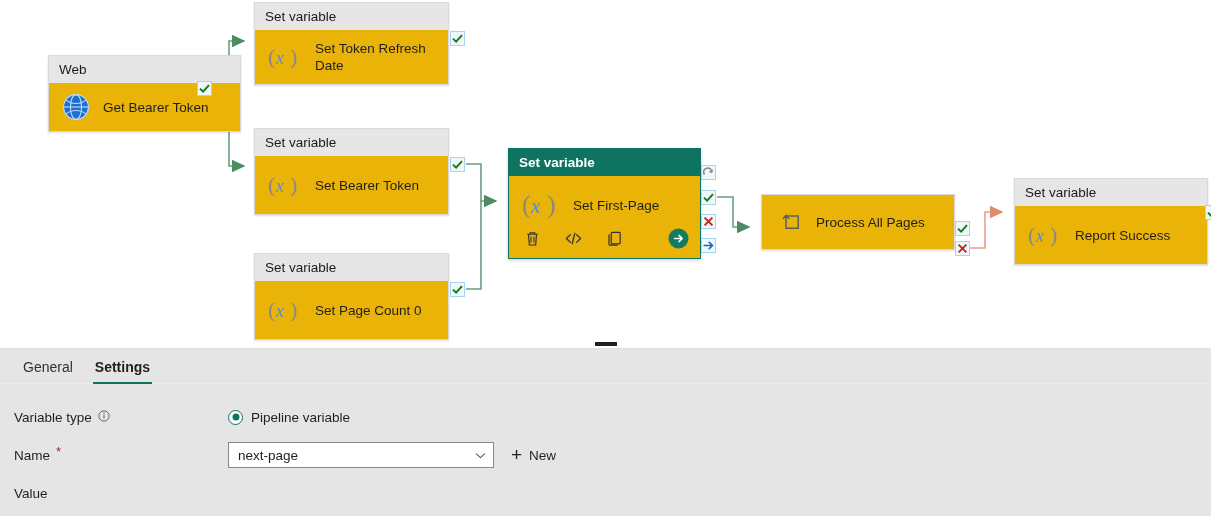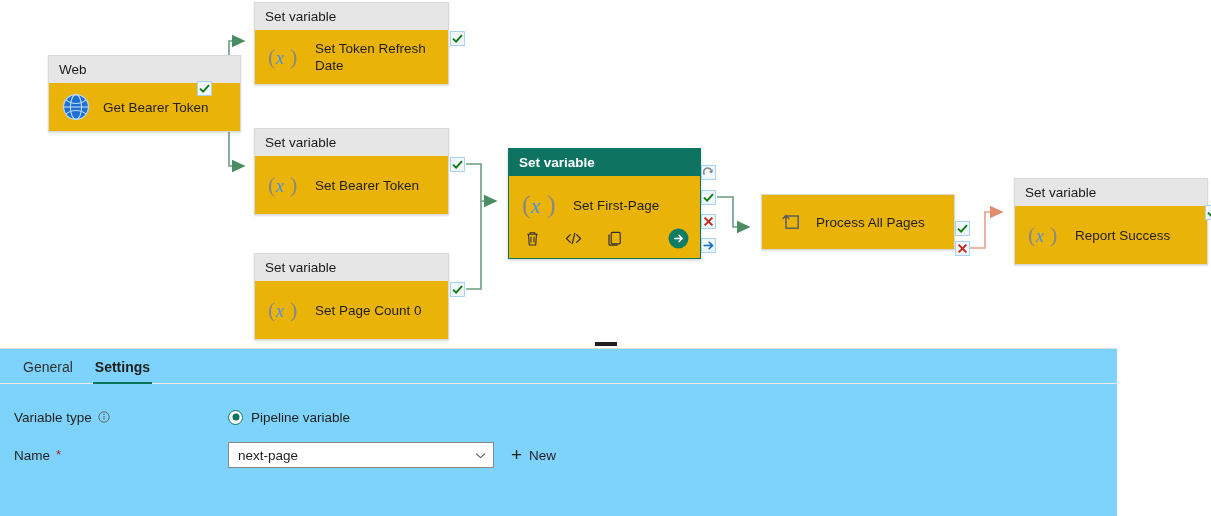--- a/index.html
+++ b/index.html
@@ -78,22 +78,22 @@
     width: 15px; height: 15px;
     background: #eff6fc;
     border: 1px solid #a9d3f2;
     display: flex; align-items:center; justify-content:center;
     font-size: 11px; line-height: 1;
   }
   .badge svg { display:block; }
 
   
   #panel {
-    position:absolute; left:0; top:348px; width:1117px; height:168px;
-    background:#7dd3fc;
+    position:absolute; left:0; top:348px; width:1211px; height:168px;
+    background:#e5e5e5;
     border-top: 1px solid #e1dfdd;
   }
   #drag-handle {
     position:absolute; left:0; top:-10px; width:1211px; height:10px;
     display:flex; align-items:center; justify-content:center;
     cursor: ns-resize;
   }
   #drag-handle .bar { width:22px; height:4px; background:#201f1e; border-radius:0; }
 
   #tabs {
@@ -106,21 +106,21 @@
     padding: 0 11px 9px 11px;
     cursor:pointer; position:relative; line-height:14px;
   }
   .tab.active { font-weight: 700; color:#201f1e; }
   .tab.active::after {
     content:""; position:absolute; left:9px; right:9px; bottom:-1px; height:2.5px; background:#0f7362;
   }
 
   .form { padding: 14px 0 0 14px; font-size: 13.5px; color:#201f1e; }
   .form-row { display:flex; align-items:center; height:38px; }
-  .form-label { width: 214px; flex:none; display:flex; align-items:center; gap:6px; font-size:13.5px; color:#201f1e;}
+  .form-label { width: 214px; flex:none; display:flex; align-items:flex-start; gap:6px; font-size:13.5px; color:#201f1e;}
   .req { color:#a4262c; font-size:13px; line-height:8px; }
   .info-i { display:inline-block; }
 
   .radio-group { display:flex; align-items:center; }
   .radio { display:flex; align-items:center; gap:8px; cursor:pointer; font-size:13.5px; color:#201f1e;}
   .radio .dot {
     width:15px; height:15px; border-radius:50%;
     border:1.4px solid #605e5c; background:#fff; flex:none; position:relative;
   }
   .radio.checked .dot { border-color:#0f7362; border-width:1.5px;}
@@ -428,17 +428,20 @@
             </svg>
           </span>
         </div>
         <div class="new-btn">
           <span class="plus">+</span>
           <span>New</span>
         </div>
       </div>
 
       <div class="form-row">
+        <div class="form-label">
+          <span>Value</span>
+        </div>
       </div>
 
     </div>
   </div>
 </div>
 
 </body></html>

